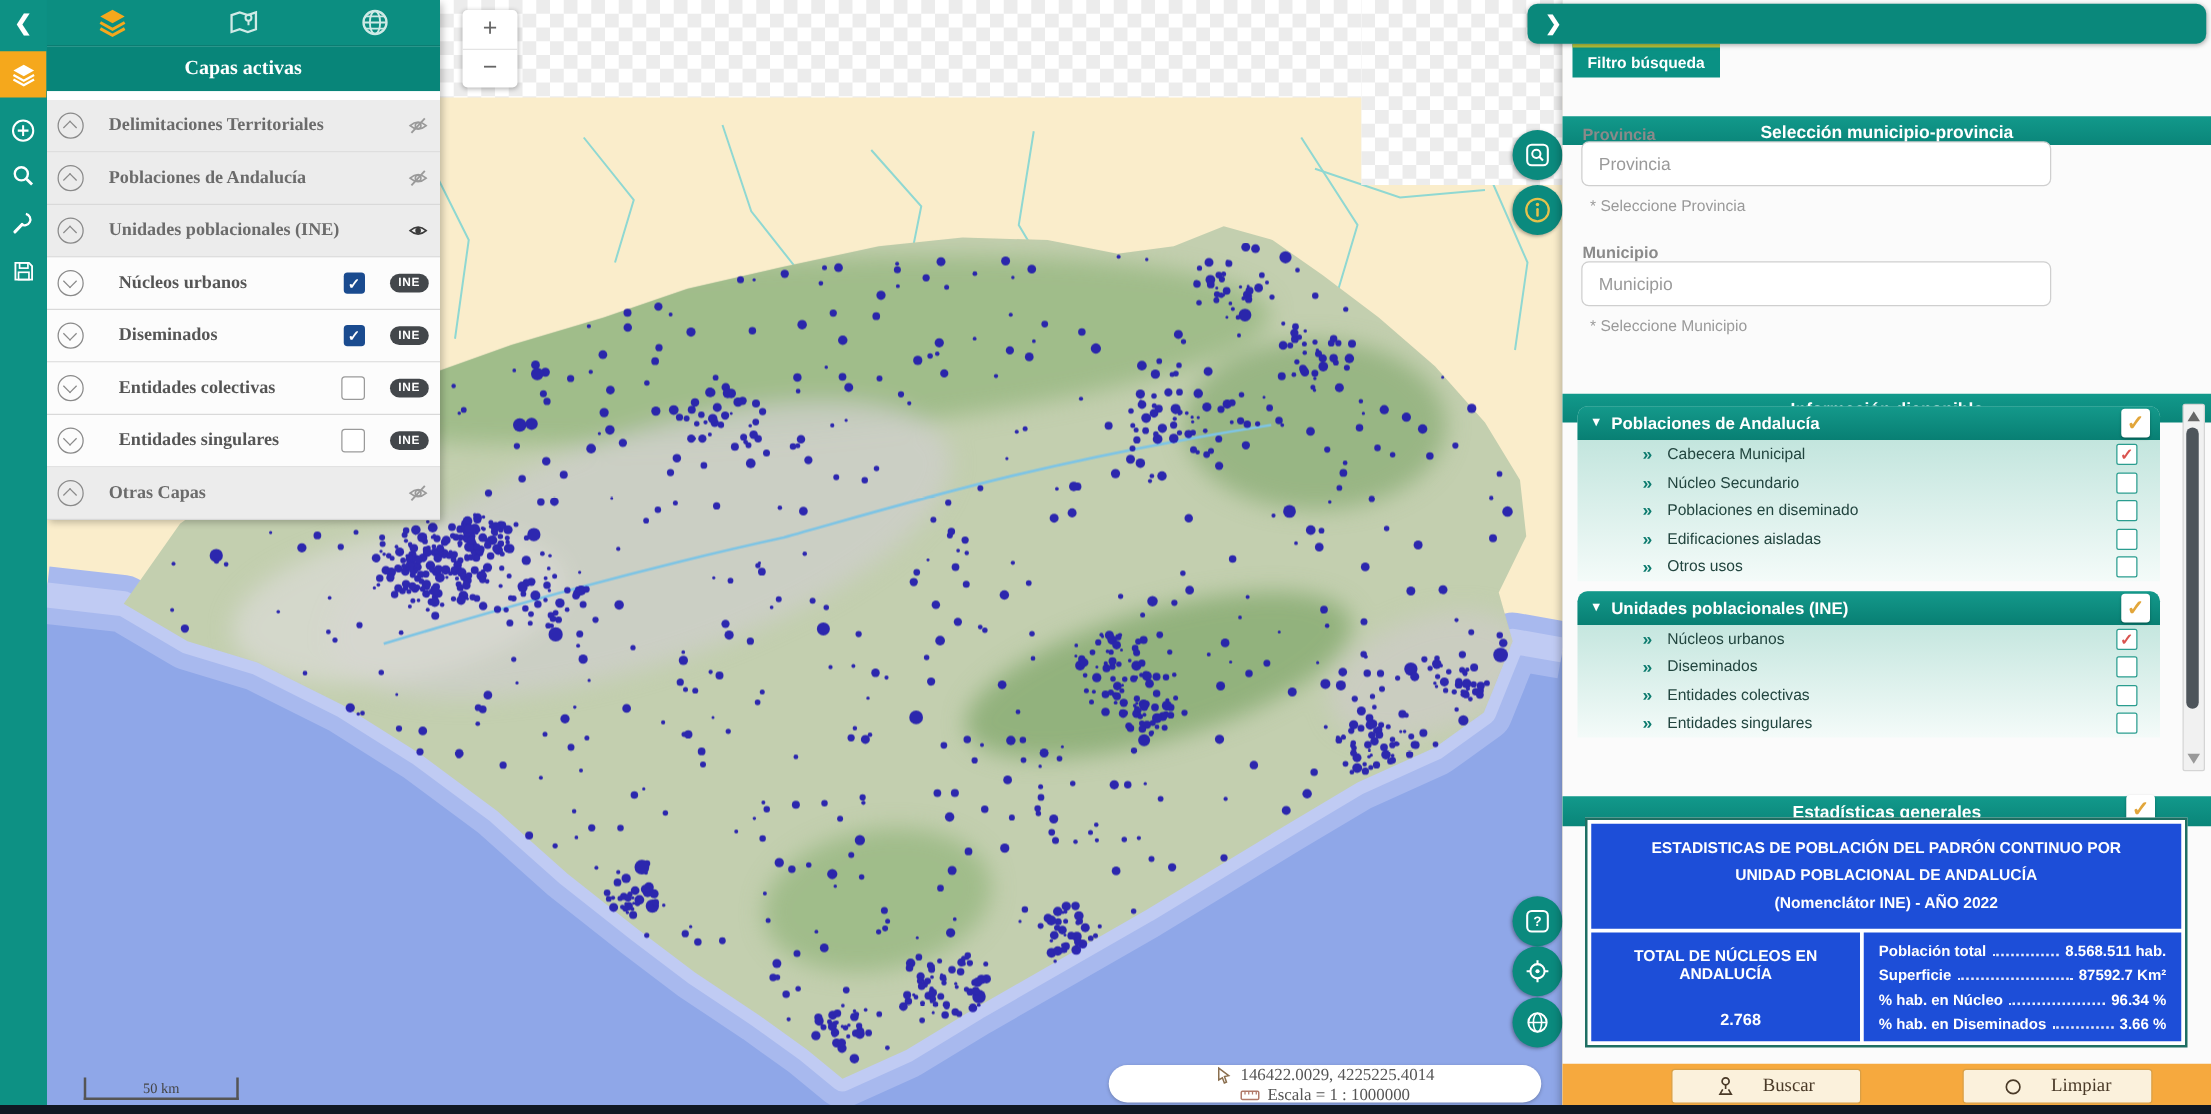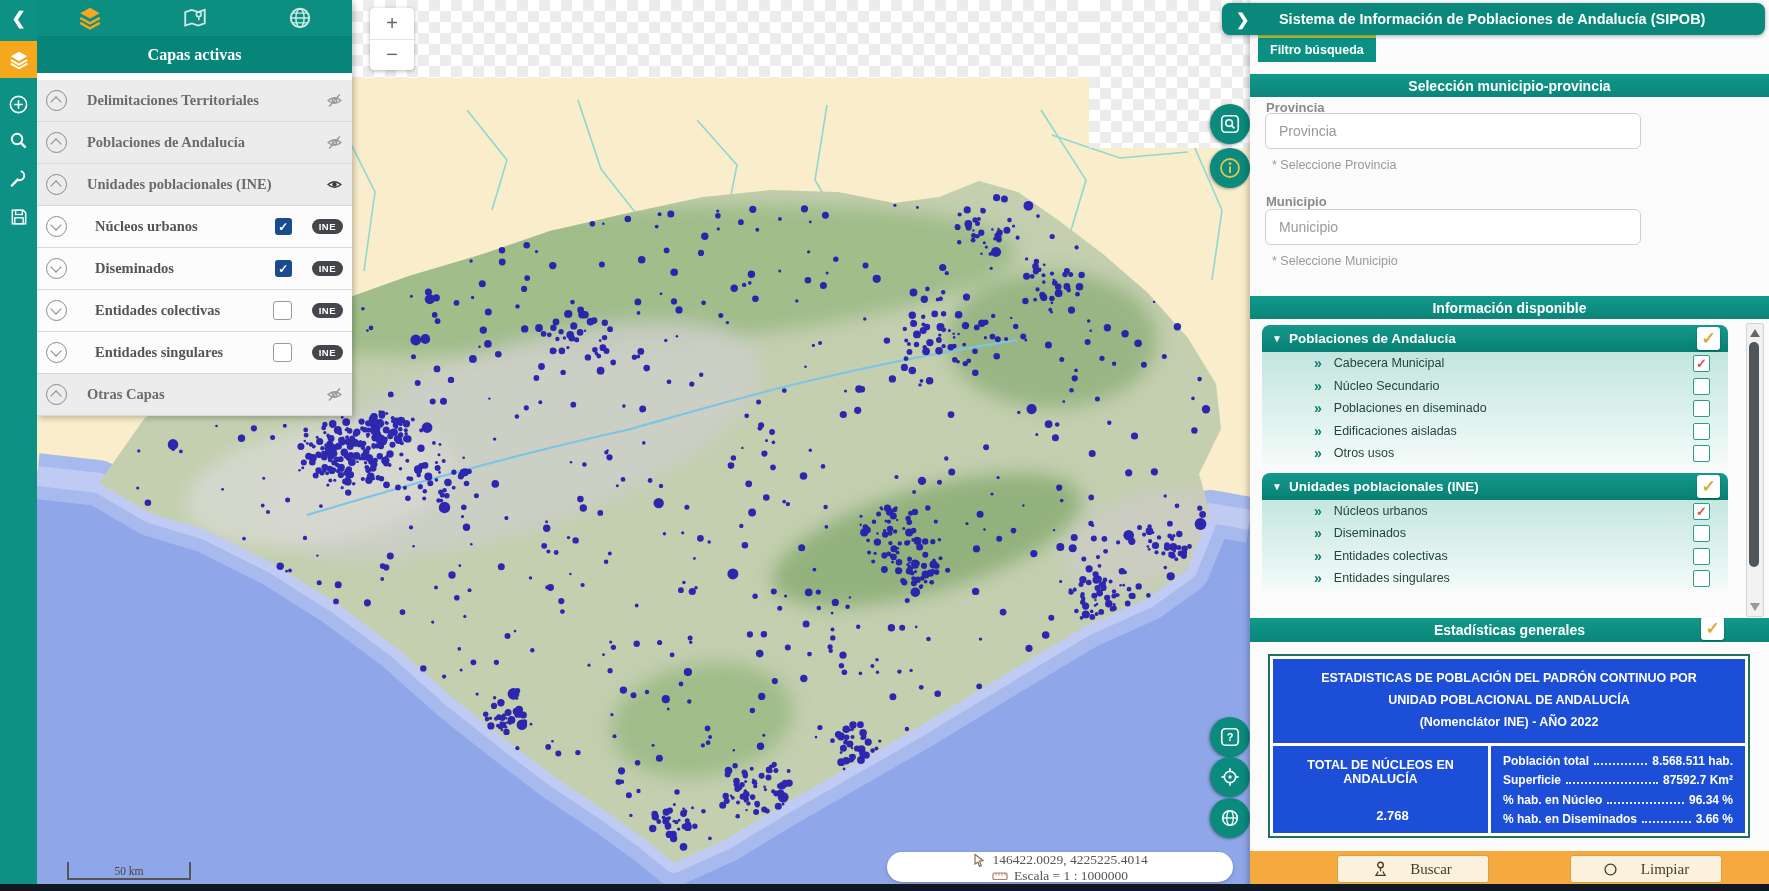--- a/index.html
+++ b/index.html
@@ -57,21 +57,21 @@
   
   .rpanel{position:absolute;left:1250px;top:0;width:519px;height:891px;background:#FBFBFB;z-index:10;
           box-shadow:-2px 0 6px rgba(0,0,0,.25);}
   .rtitle{position:absolute;left:1222px;top:3px;width:543px;height:32px;background:#0A887B;border-radius:8px;z-index:13;
           display:flex;align-items:center;box-shadow:0 1px 4px rgba(0,0,0,.35);}
   .rtitle .chev{color:#fff;font-size:16px;font-weight:bold;margin:0 10px 0 14px;cursor:pointer;}
   .rtitle .ttl{flex:1;text-align:center;color:#fff;font-weight:bold;font-size:14.5px;margin-right:40px;white-space:nowrap;}
   .tab{position:absolute;left:8px;top:35px;height:24px;padding:0 12px;background:#0A9184;border-top:3px solid #B9C83F;
        color:#fff;font-weight:bold;font-size:12.5px;display:flex;align-items:center;cursor:pointer;}
   .secbar{position:absolute;left:0;width:100%;height:23px;background:linear-gradient(180deg,#12998B,#0A8579);
-          color:#fff;font-weight:bold;font-size:14px;display:flex;align-items:center;justify-content:center;}
+          color:#fff;font-weight:bold;font-size:14px;display:flex;align-items:center;justify-content:center;margin-top:19px;}
   .flabel{position:absolute;left:16px;color:#8a8a8a;font-size:13px;font-weight:bold;}
   .finput{position:absolute;left:15px;width:376px;height:36px;border:1px solid #cfcfcf;border-radius:6px;
           font-size:14px;color:#444;padding:0 13px;box-sizing:border-box;background:#fff;font-family:"Liberation Sans",sans-serif;}
   .finput::placeholder{color:#9a9a9a;}
   .fhint{position:absolute;left:22px;color:#9a9a9a;font-size:12.5px;}
   .infoarea{position:absolute;left:0;top:319px;width:100%;height:302px;overflow:hidden;}
   .iblock{margin:6px 41px 8px 12px;background:linear-gradient(180deg,#B7E0D7,#F4FBF9);border-radius:8px 8px 0 0;}
   .ghead{position:relative;height:27px;background:linear-gradient(180deg,#14998B,#087F73);border-radius:8px 8px 0 0;
          display:flex;align-items:center;color:#fff;font-weight:bold;font-size:13.5px;padding-left:10px;gap:7px;}
   .ghead .arrow{font-size:10px;}
@@ -1697,21 +1697,20 @@
         <svg width="15" height="15" viewBox="0 0 16 16">
           <circle cx="8" cy="8" r="5.8" fill="none" stroke="#4a3a28" stroke-width="1.4"></circle>
         </svg>
         <span>Limpiar</span>
       </div>
     </div>
   </div>
 
   <div class="rtitle">
     <span class="chev">❯</span>
-    <span class="ttl">Sistema de Información de Poblaciones de Andalucía (SIPOB)</span>
   </div>
 
   <div class="edgebtn" style="top:104px">
     <svg width="22" height="22" viewBox="0 0 24 24">
       <rect x="3" y="3" width="18" height="18" rx="4" fill="none" stroke="#fff" stroke-width="1.8"></rect>
       <circle cx="11" cy="11" r="3.6" fill="none" stroke="#fff" stroke-width="1.7"></circle>
       <path d="M13.6,13.6 L16.8,16.8" stroke="#fff" stroke-width="1.9"></path>
     </svg>
   </div>
   <div class="edgebtn" style="top:148px">

